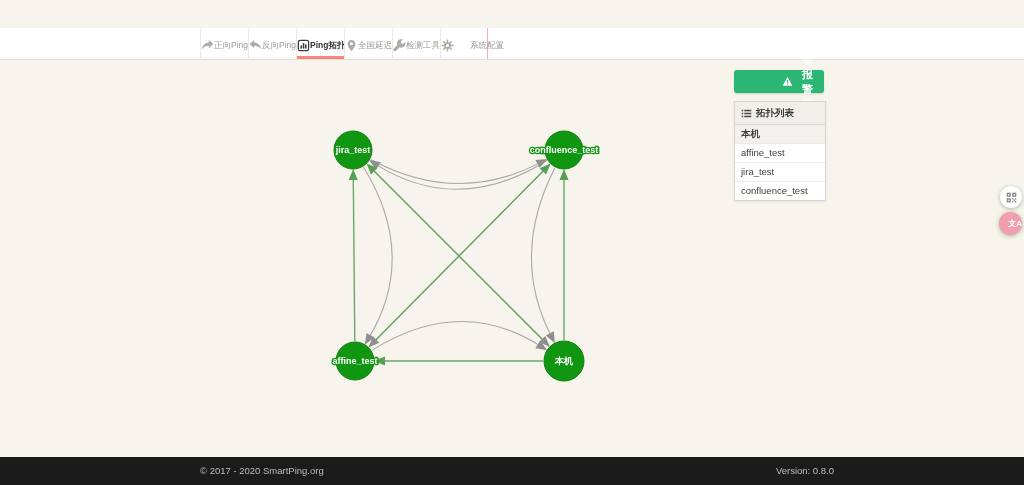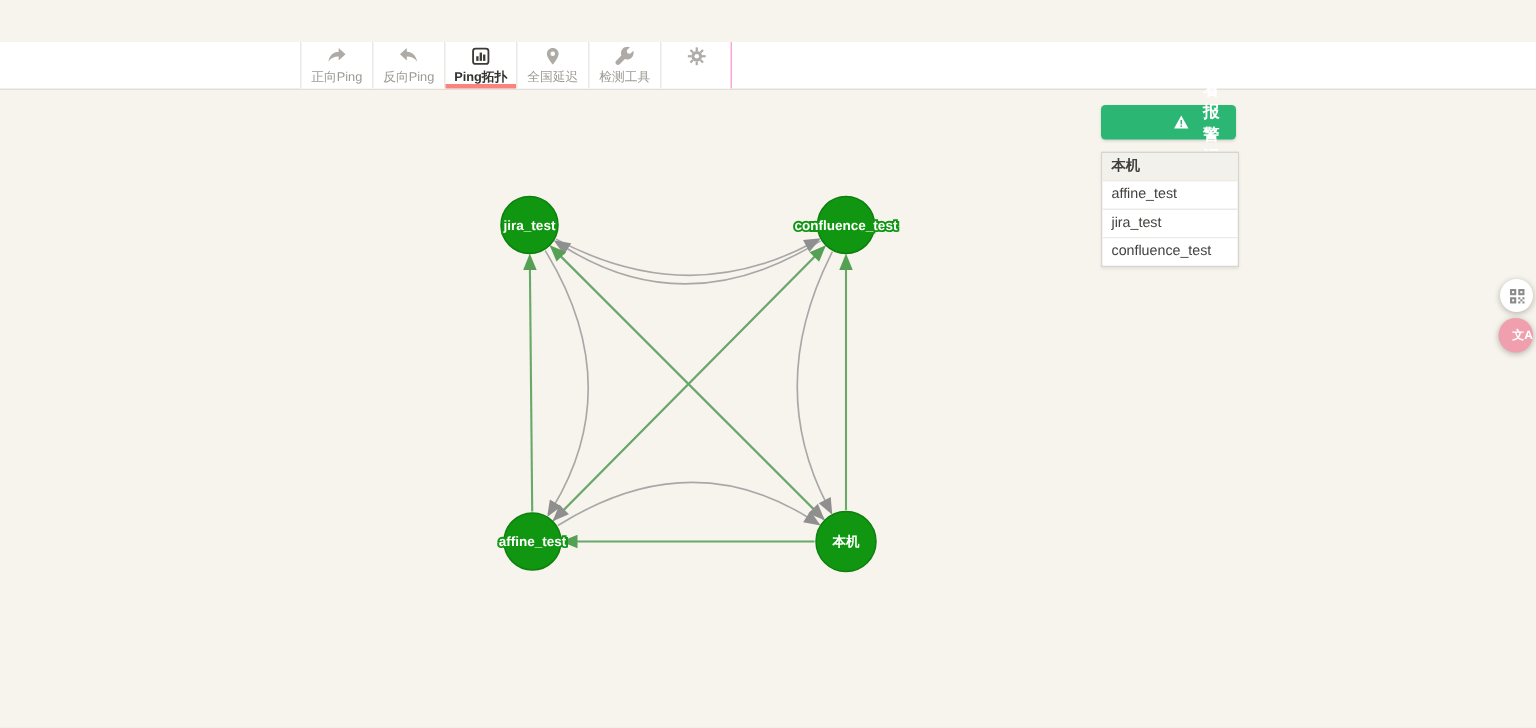--- a/index.html
+++ b/index.html
@@ -10,21 +10,21 @@
   
   .topbar{position:absolute;top:0;left:0;right:0;height:28px;background:#363330;}
   .topbar .title{position:absolute;left:201px;top:0;line-height:28px;color:#fff;
                  font-size:13px;font-weight:bold;letter-spacing:.2px;}
 
   
   .nav{position:absolute;top:28px;left:0;right:0;height:31px;background:#fff;
        border-bottom:1px solid #e2dfda;}
   .tabs{position:absolute;left:200px;top:0;height:31px;display:flex;}
   .tab{width:48px;height:31px;box-sizing:border-box;border-left:1px solid #ebe9e5;
-       display:flex;flex-direction:column;align-items:center;justify-content:flex-start;
+       display:flex;flex-direction:row;align-items:center;justify-content:flex-start;
        padding-top:3px;position:relative;cursor:pointer;background:#fff;}
   .tab:last-child{border-right:1px solid #f9a8d4;gap:16px;}
   .tab .ticon{height:13px;display:flex;align-items:center;color:#aeaba6;}
   .tab .ticon svg{width:13px;height:13px;display:block;}
   .tab .tlabel{font-size:8.5px;color:#9d9a95;margin-top:2px;white-space:nowrap;}
   .tab.active .ticon{color:#3d3b38;}
   .tab.active .tlabel{color:#34322f;font-weight:bold;}
   .tab.active::after{content:'';position:absolute;left:0;right:0;bottom:0;height:3px;background:#f9837d;}
 
   
@@ -187,20 +187,31 @@
         <svg viewBox="0 0 16 16">
             <path d="M8 1.5 L15 14 H1 Z" fill="#fff"></path>
             <rect x="7.3" y="5.8" width="1.5" height="4.2" fill="#2bb673"></rect>
             <rect x="7.3" y="11" width="1.5" height="1.5" fill="#2bb673"></rect>
           </svg>
       </span>
       <span>查看报警记录</span>
     </button>
 
     <div class="topo-panel">
+      <div class="phead">
+        <svg viewBox="0 0 16 16" fill="currentColor">
+          <rect x="1" y="2.6" width="2.2" height="2.2"></rect>
+            <rect x="4.8" y="2.6" width="10.2" height="2.2"></rect>
+          <rect x="1" y="6.9" width="2.2" height="2.2"></rect>
+            <rect x="4.8" y="6.9" width="10.2" height="2.2"></rect>
+          <rect x="1" y="11.2" width="2.2" height="2.2"></rect>
+            <rect x="4.8" y="11.2" width="10.2" height="2.2"></rect>
+        </svg>
+        <span>拓扑列表</span>
+      </div>
       <div id="topo-rows">
           <div class="prow selected">本机</div>
           <div class="prow">affine_test</div>
           <div class="prow">jira_test</div>
           <div class="prow">confluence_test</div>
         </div>
     </div>
 
     <div class="fab fab-qr">
       <svg viewBox="0 0 16 16" fill="currentColor">
@@ -215,13 +226,17 @@
         <rect x="11" y="11" width="2" height="2"></rect>
           <rect x="9" y="13" width="2" height="2"></rect>
         <rect x="13" y="13" width="2" height="2"></rect>
       </svg>
     </div>
     <div class="fab fab-lang">
       <span>文A</span>
     </div>
   </div>
 
+  <div class="footer">
+    <div class="copy">© 2017 - 2020 SmartPing.org</div>
+    <div class="ver">Version: 0.8.0</div>
+  </div>
 </div>
 
 </body></html>

